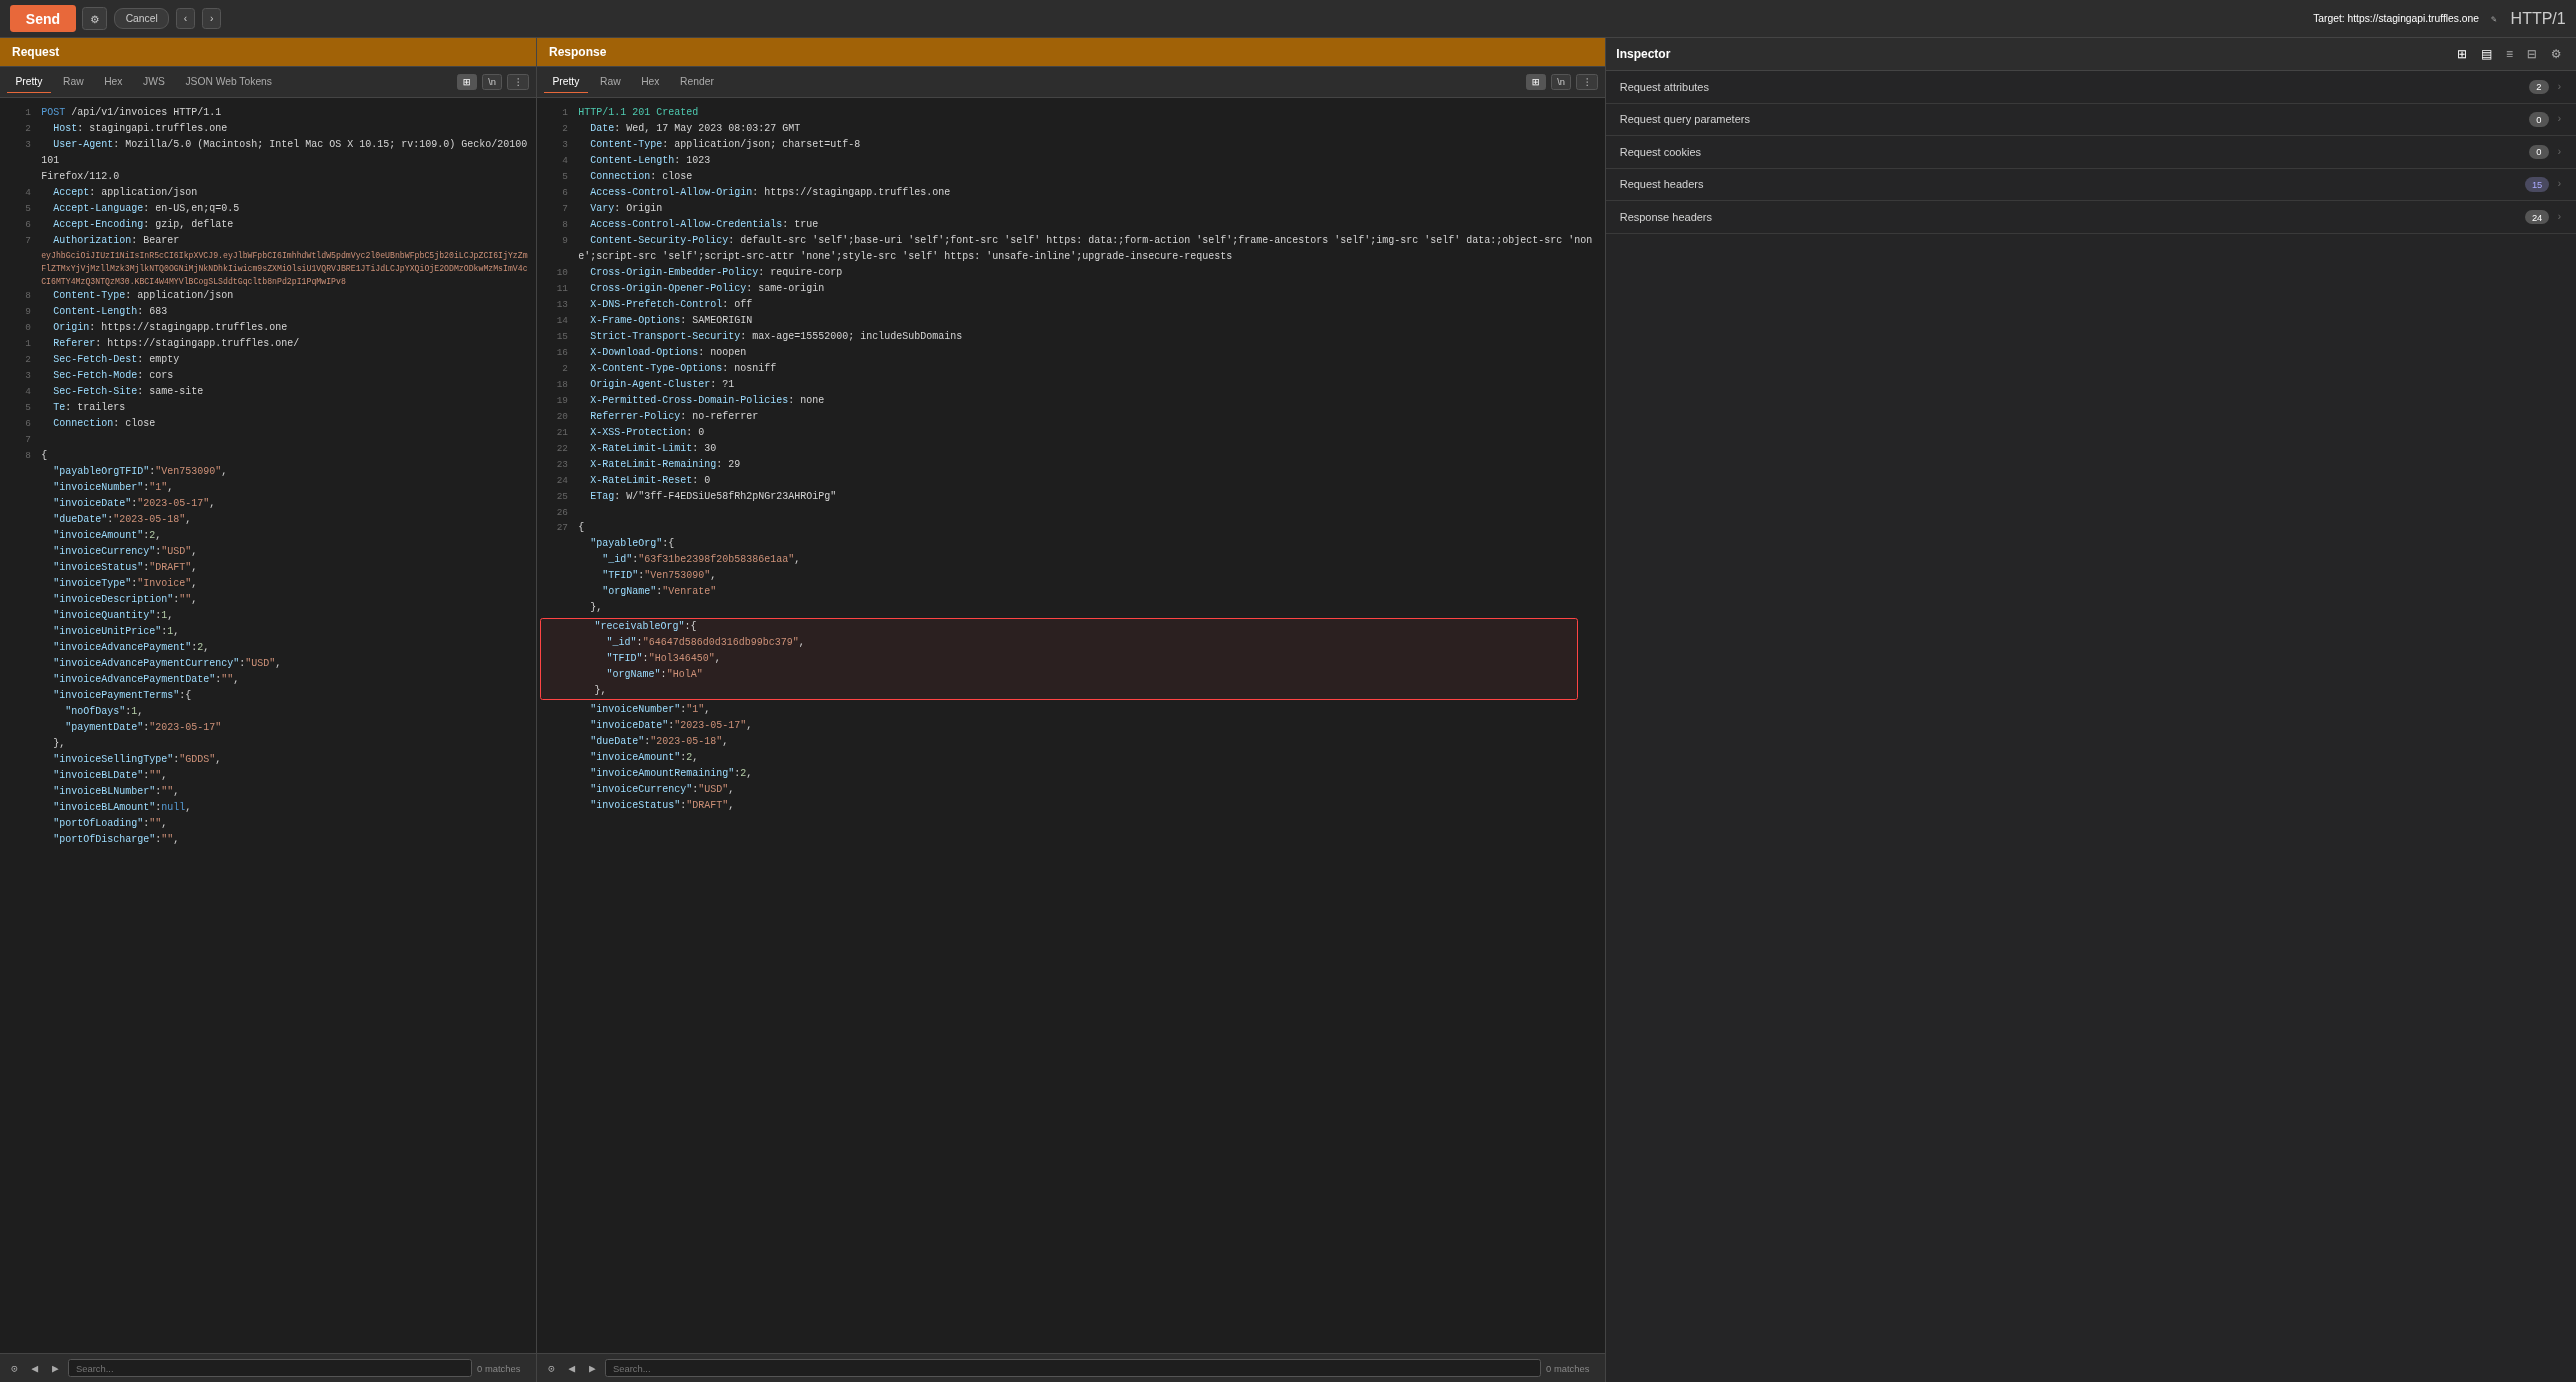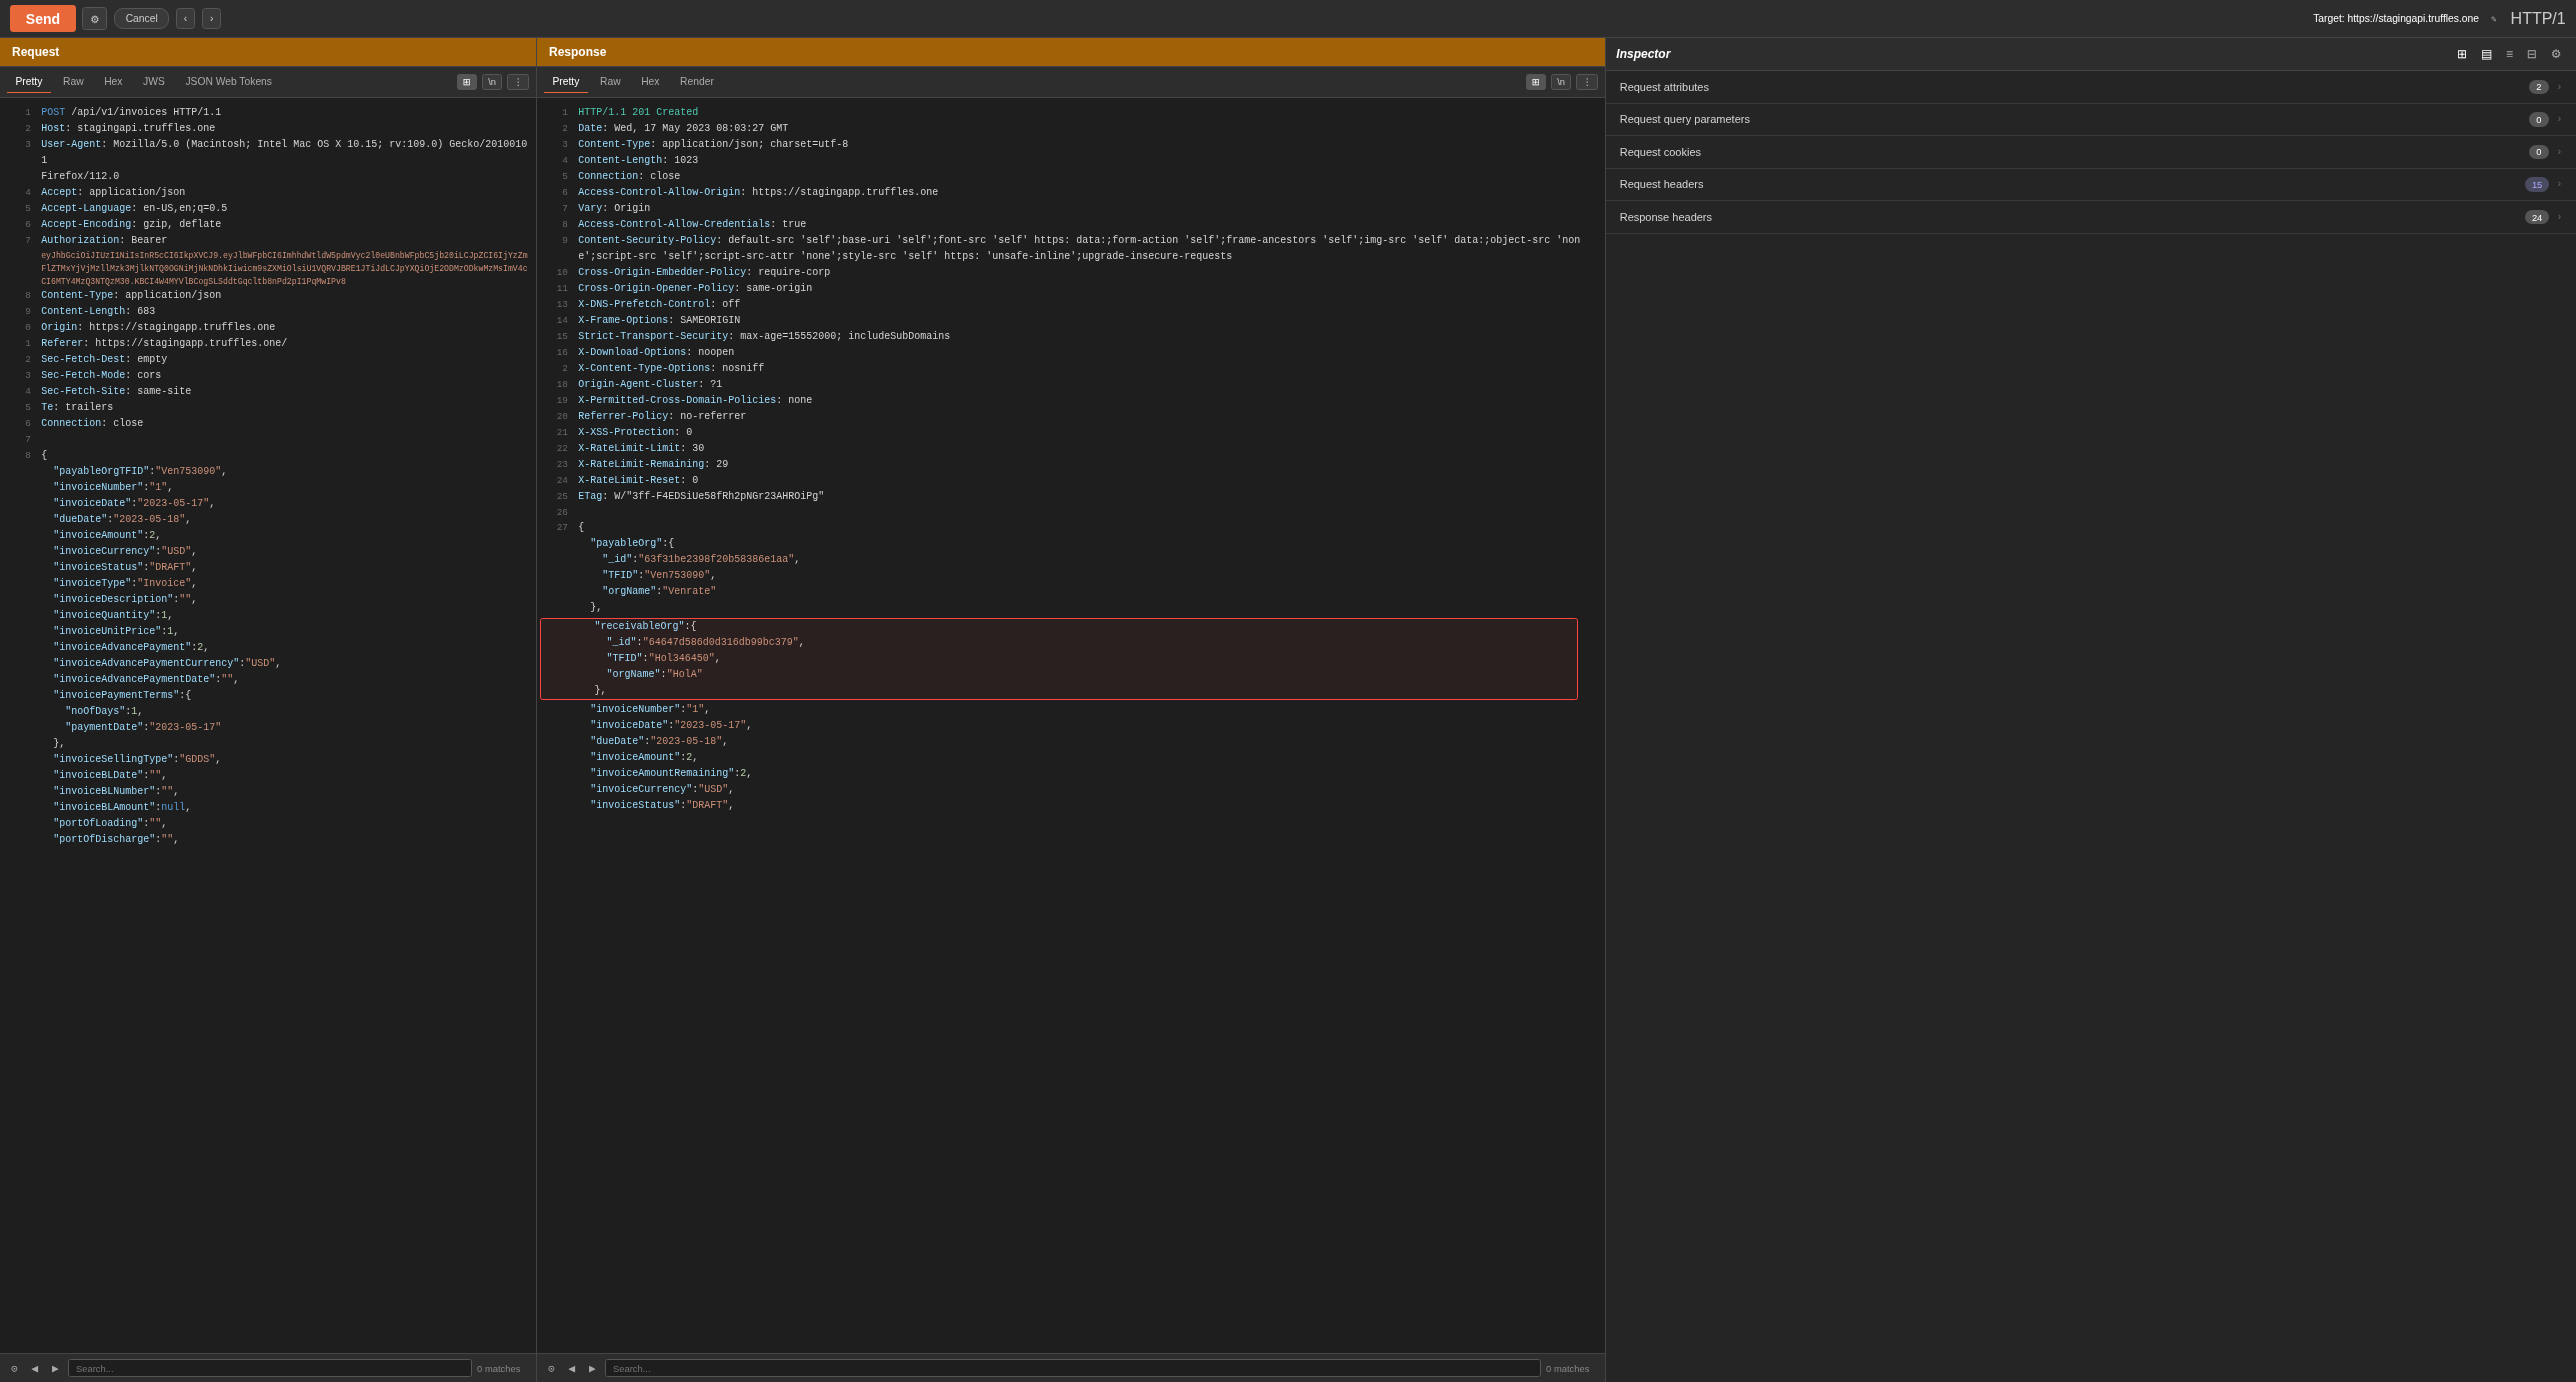--- a/index.html
+++ b/index.html
@@ -167,21 +167,21 @@
       min-width: 24px;
       text-align: right;
       margin-right: 10.3px;
       user-select: none;
       font-size: 9.4px;
     }
     .line-content { flex: 1; white-space: pre-wrap; word-break: break-all; }
 
     
     .c-method { color: #569cd6; }
-    .c-header-name { color: #9cdcfe; }
+    .c-header-name { color: #9cdcfe; margin-left: 12px; }
     .c-header-value { color: #d4d4d4; }
     .c-status { color: #4ec9b0; }
     .c-json-key { color: #9cdcfe; }
     .c-json-string { color: #ce9178; }
     .c-json-number { color: #b5cea8; }
     .c-punctuation { color: #d4d4d4; }
 
     
     .search-bar {
       display: flex;
@@ -223,21 +223,20 @@
       border-bottom: 0.9px solid #444;
       padding: 6.9px 10.3px;
       height: 33px;
     }
     .inspector-title {
       font-family: sans-serif;
       font-size: 12px;
       font-weight: bold;
       color: #fff;
       flex: 1;
-      font-style: italic;
     }
     .inspector-icons {
       display: flex;
       gap: 5.2px;
     }
     .insp-icon {
       background: transparent;
       border: none;
       color: #aaa;
       font-size: 12px;

